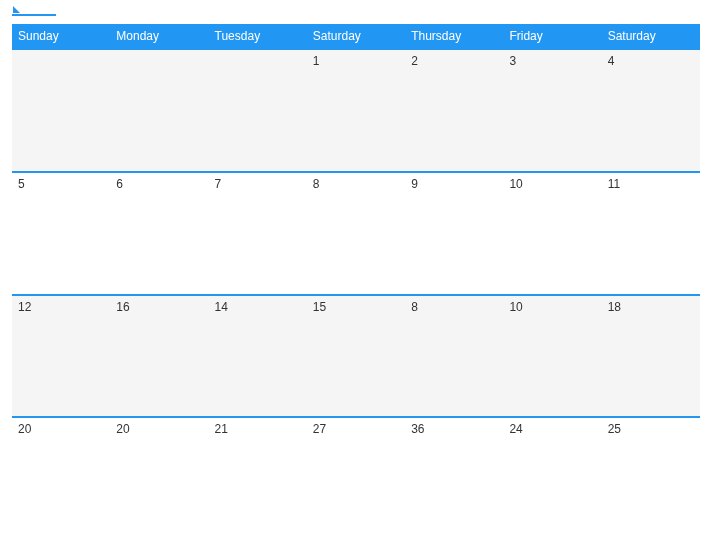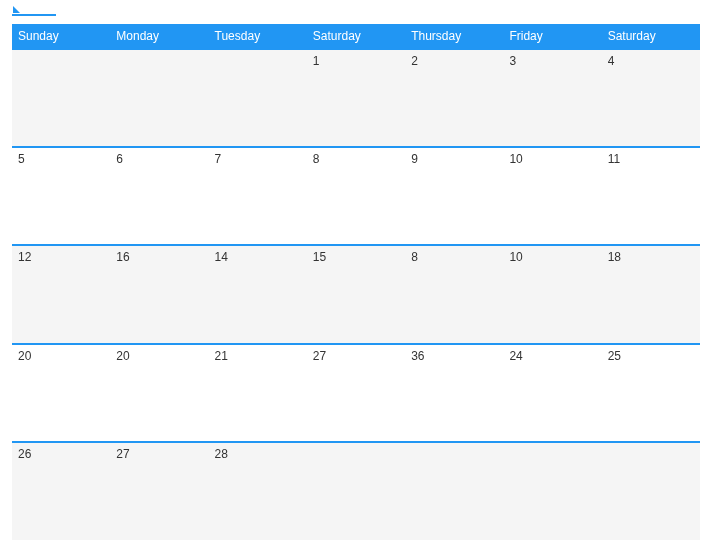--- a/index.html
+++ b/index.html
@@ -178,24 +178,15 @@
         </tr>
         <tr>
           <td><span class="day-num">20</span></td>
           <td><span class="day-num">20</span></td>
           <td><span class="day-num">21</span></td>
           <td><span class="day-num">27</span></td>
           <td><span class="day-num">36</span></td>
           <td><span class="day-num">24</span></td>
           <td><span class="day-num">25</span></td>
         </tr>
-        <tr>
-          <td><span class="day-num">26</span></td>
-          <td><span class="day-num">27</span></td>
-          <td><span class="day-num">28</span></td>
-          <td></td>
-          <td></td>
-          <td></td>
-          <td></td>
-        </tr>
       </tbody>
   </table>
 </div>
 
 </body></html>

